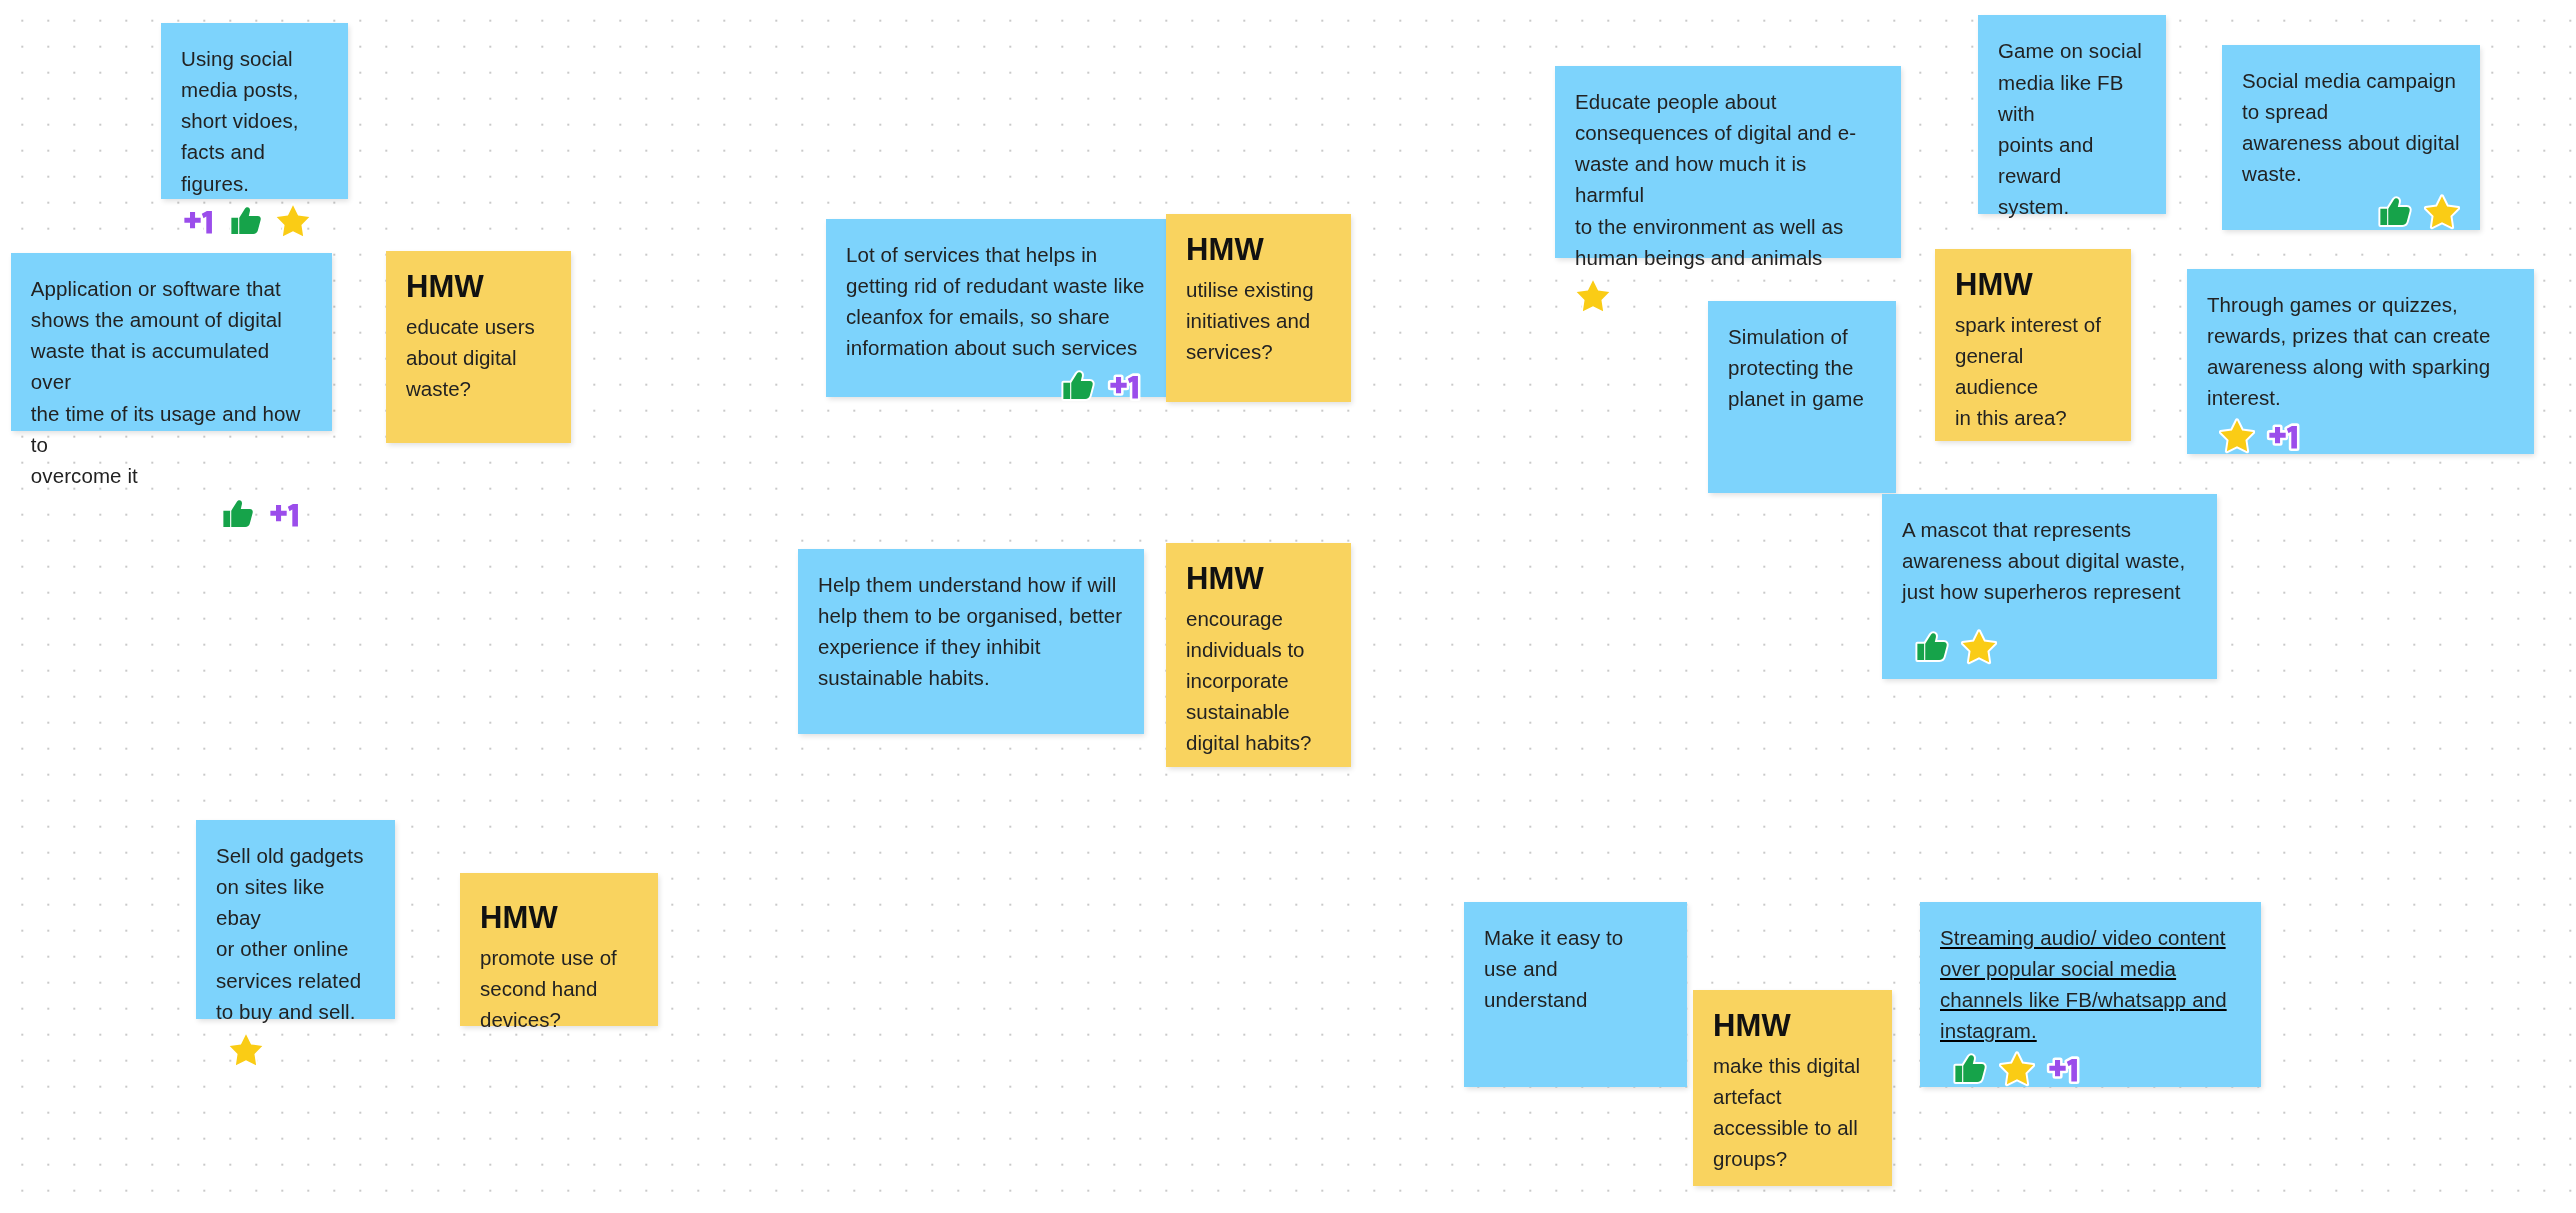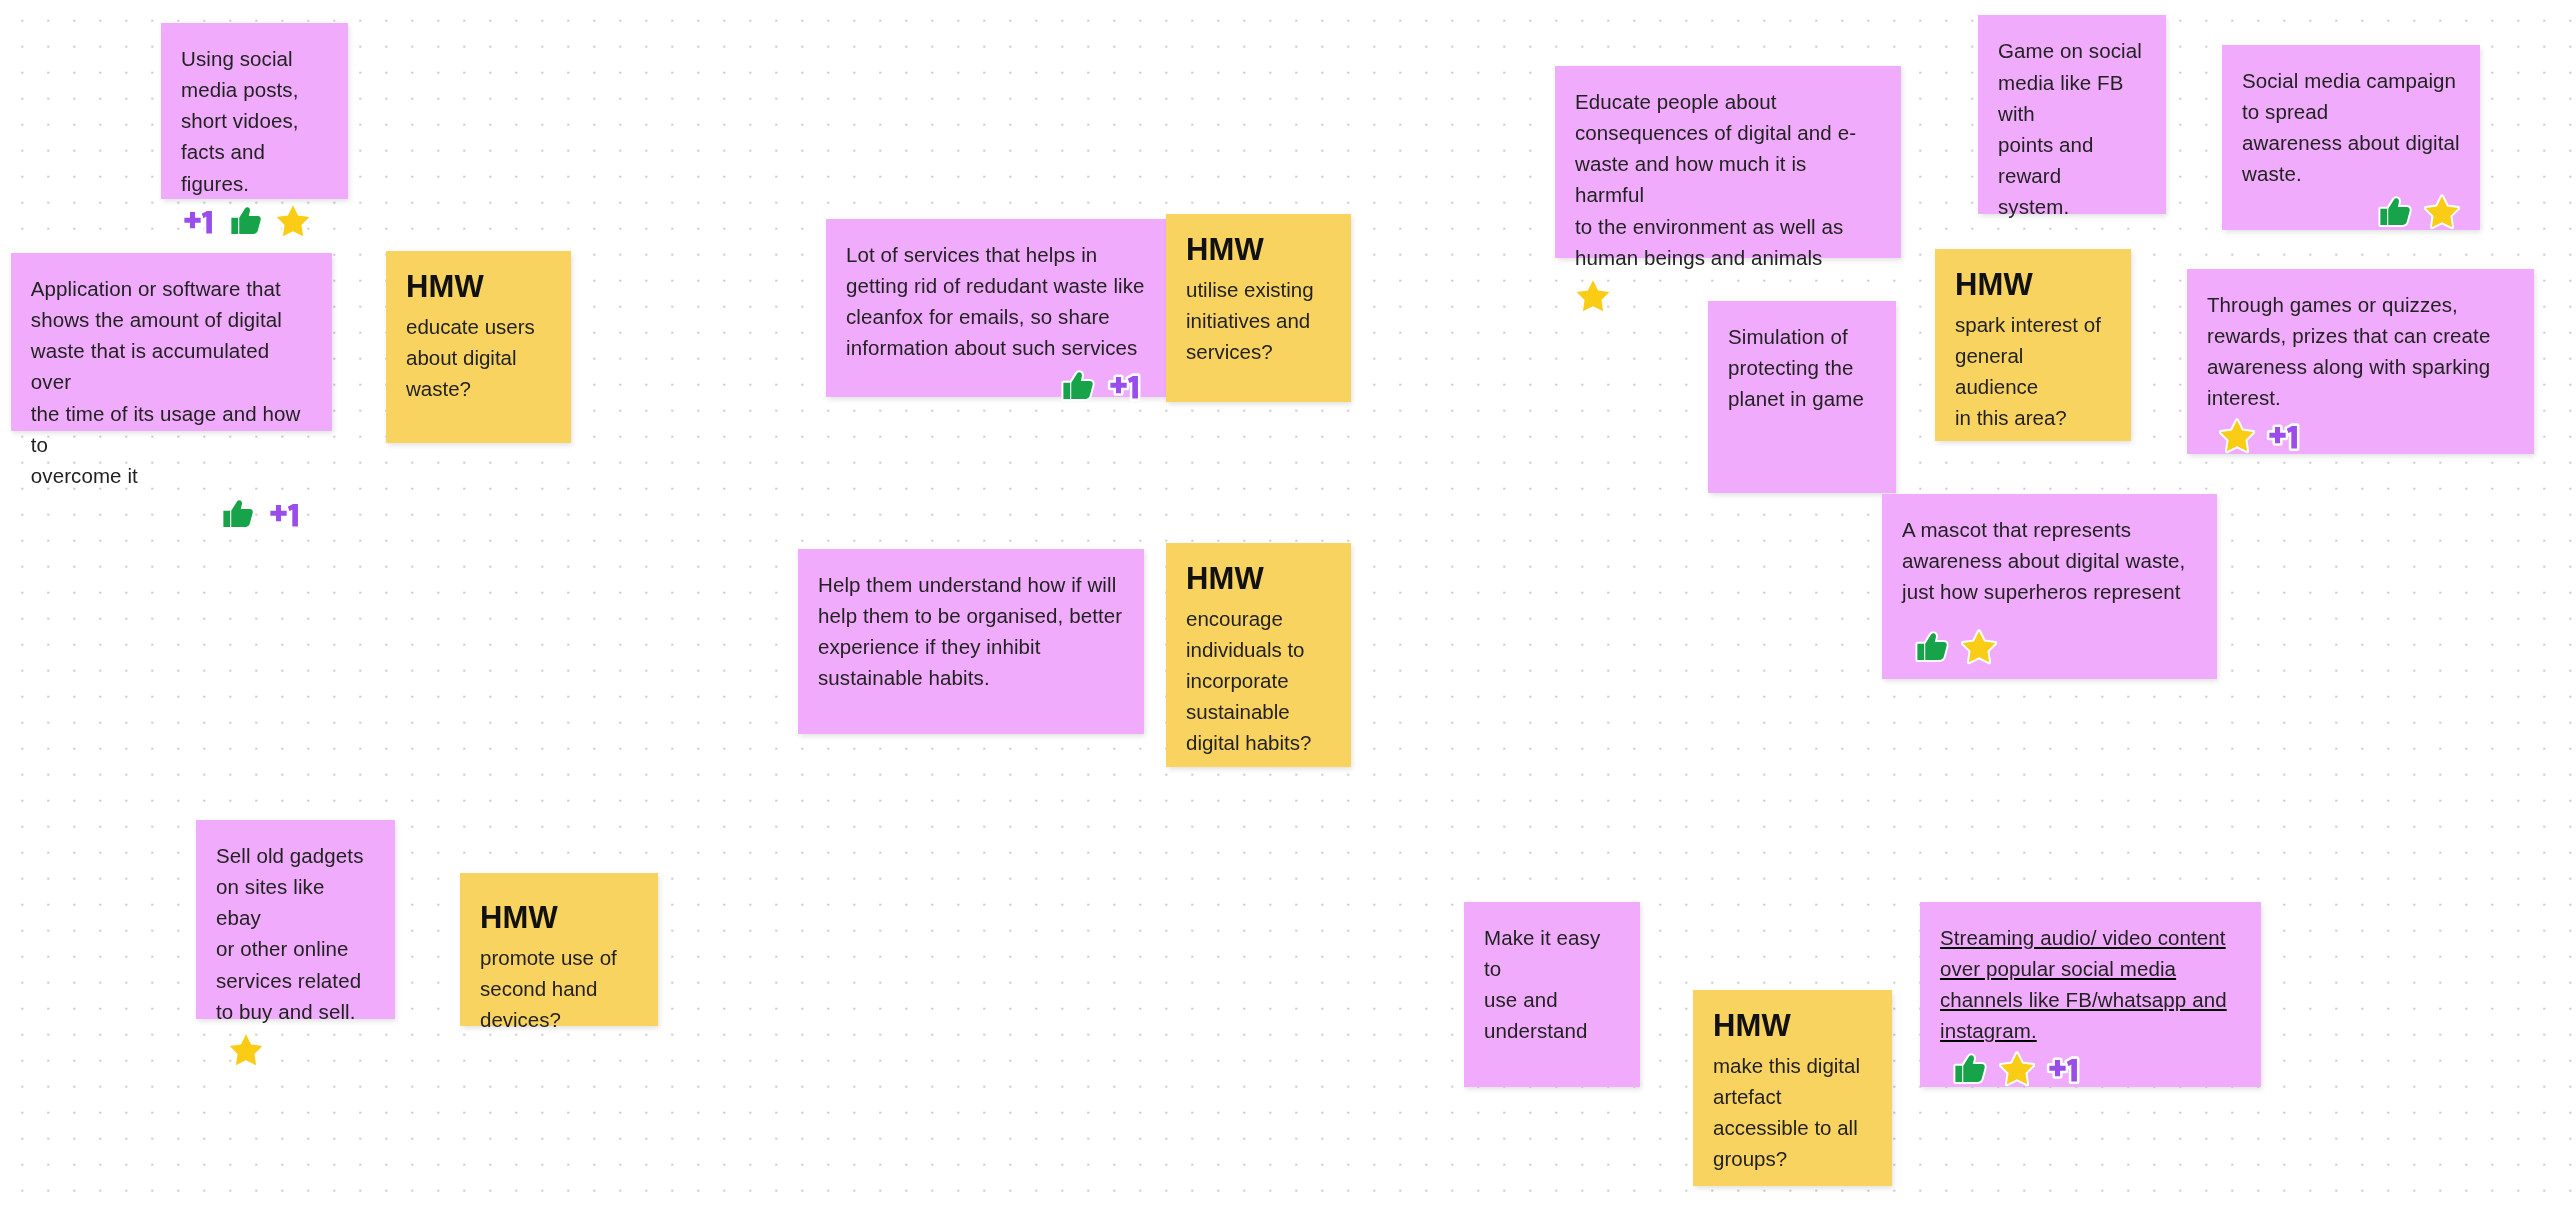--- a/index.html
+++ b/index.html
@@ -26,21 +26,21 @@
   }
 
   
   .note {
     position: absolute;
     box-shadow: 1.5px 3.1px 5.4px rgba(0,0,0,0.13);
     padding: 20px 20px 14px 20px;
     display: flex;
     flex-direction: column;
   }
-  .note.blue   { background: #f0abfc; }
+  .note.blue   { background: #7dd3fc; }
   .note.yellow { background: #f9d35f; }
 
   .note-text {
     font-size: 20.5px;
     line-height: 1.52;
     color: #222222;
     white-space: pre-line;
     letter-spacing: 0.1px;
   }
 
@@ -285,21 +285,21 @@
           <path d="M20 26l10-16c4-5 10-2 9 4l-2 9h16c4 0 6 3 5 7l-5 19c-1 4-4 6-8 6H20zM6 26h12v29H6z" fill="#16a34a" stroke="#fff" stroke-width="7" stroke-linejoin="round"></path>
           <path d="M20 26l10-16c4-5 10-2 9 4l-2 9h16c4 0 6 3 5 7l-5 19c-1 4-4 6-8 6H20zM6 26h12v29H6z" fill="#16a34a"></path>
         </svg>
       <svg class="sticker" viewBox="0 0 64 64">
           <path d="M32 4l9 18 20 3-14 14 3 20-18-9-18 9 3-20L3 25l20-3z" fill="#facc15" stroke="#fff" stroke-width="7" stroke-linejoin="round"></path>
           <path d="M32 4l9 18 20 3-14 14 3 20-18-9-18 9 3-20L3 25l20-3z" fill="#facc15"></path>
         </svg>
     </div>
   </div>
 
-  <div class="note blue" style="left:1464px; top:902px; width:176px; height:185px;">
+  <div class="note blue" style="left:1464px; top:902px; width:223px; height:185px;">
     <div class="note-text">Make it easy to
 use and
 understand</div>
   </div>
 
   <div class="note yellow" style="left:1693px; top:990px; width:199px; height:196px;">
     <div class="hmw-title">HMW</div>
     <div class="hmw-body">make this digital
 artefact
 accessible to all

